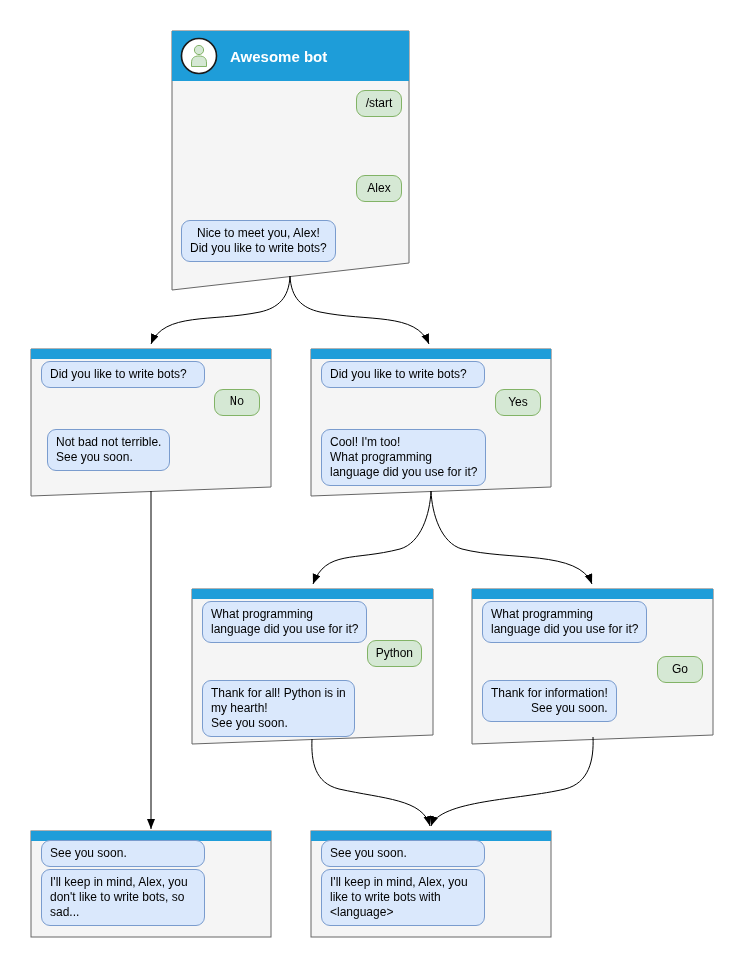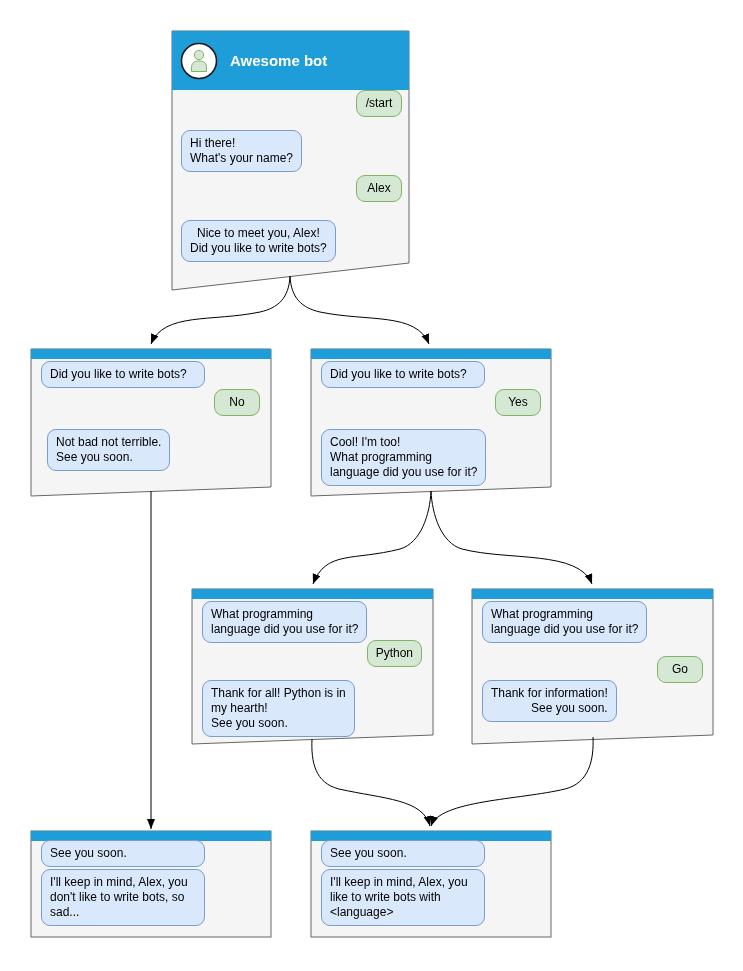--- a/index.html
+++ b/index.html
@@ -10,21 +10,21 @@
     font-family: "Liberation Sans", sans-serif;
     overflow: hidden;
   }
   .wires {
     position: absolute;
     left: 0; top: 0;
     width: 743px; height: 971px;
   }
   .win { position: absolute; }
   .hdr-main {
-    position: absolute; left: 0; top: 0; right: 0; height: 59px;
+    position: absolute; left: 0; top: 0; right: 0; height: 50px;
     background: var(--header_blue, #1e9dd9);
     display: flex; align-items: center; gap: 12px;
     padding-left: 8px; box-sizing: border-box;
   }
   .hdr-main .title {
     color: #ffffff; font-size: 15px; font-weight: bold;
   }
   .hdr-thin {
     position: absolute; left: 0; top: 0; right: 0; height: 10px;
     background: var(--header_blue, #1e9dd9);
@@ -83,31 +83,29 @@
       <span style="display:inline-flex;">
         <svg width="38" height="38" viewBox="0 0 38 38" xmlns="http://www.w3.org/2000/svg">
           <circle cx="19" cy="19" r="17.5" fill="#ffffff" stroke="#1a1a1a" stroke-width="1.6"></circle>
           <circle cx="19" cy="13" r="4.6" fill="#d5e8d4" stroke="#82b366" stroke-width="1"></circle>
           <path d="M11.5,29.5 L11.5,26 C11.5,21 14,19 19,19 C24,19 26.5,21 26.5,26 L26.5,29.5 Z" fill="#d5e8d4" stroke="#82b366" stroke-width="1"></path>
         </svg>
       </span>
       <span class="title">Awesome bot</span>
     </div>
     <div class="bubble user" style="right:7px; top:59px;">/start</div>
-    <div class="bubble bot" style="left:9px; top:99px;">Hi there!
-What's your name?</div>
     <div class="bubble user" style="right:7px; top:144px;">Alex</div>
     <div class="bubble bot" style="left:9px; top:189px;text-align:center;">Nice to meet you, Alex!
 Did you like to write bots?</div>
   </div>
 
   <div class="win" id="win-no" style="left:31px; top:349px; width:240px; height:147px;">
     <div class="hdr-thin"></div>
     <div class="bubble bot wmin" style="left:10px; top:12px;">Did you like to write bots?</div>
-    <div class="bubble user" style="right:11px; top:40px;">No</div>
+    <div class="bubble user" style="right:11px; top:40px;font-family:Liberation Mono, monospace;">No</div>
     <div class="bubble bot" style="left:10px; top:80px;margin-left:6px;">Not bad not terrible.
 See you soon.</div>
   </div>
 
   <div class="win" id="win-yes" style="left:311px; top:349px; width:240px; height:147px;">
     <div class="hdr-thin"></div>
     <div class="bubble bot wmin" style="left:10px; top:12px;">Did you like to write bots?</div>
     <div class="bubble user" style="right:10px; top:40px;">Yes</div>
     <div class="bubble bot" style="left:10px; top:80px;">Cool! I'm too!
 What programming

